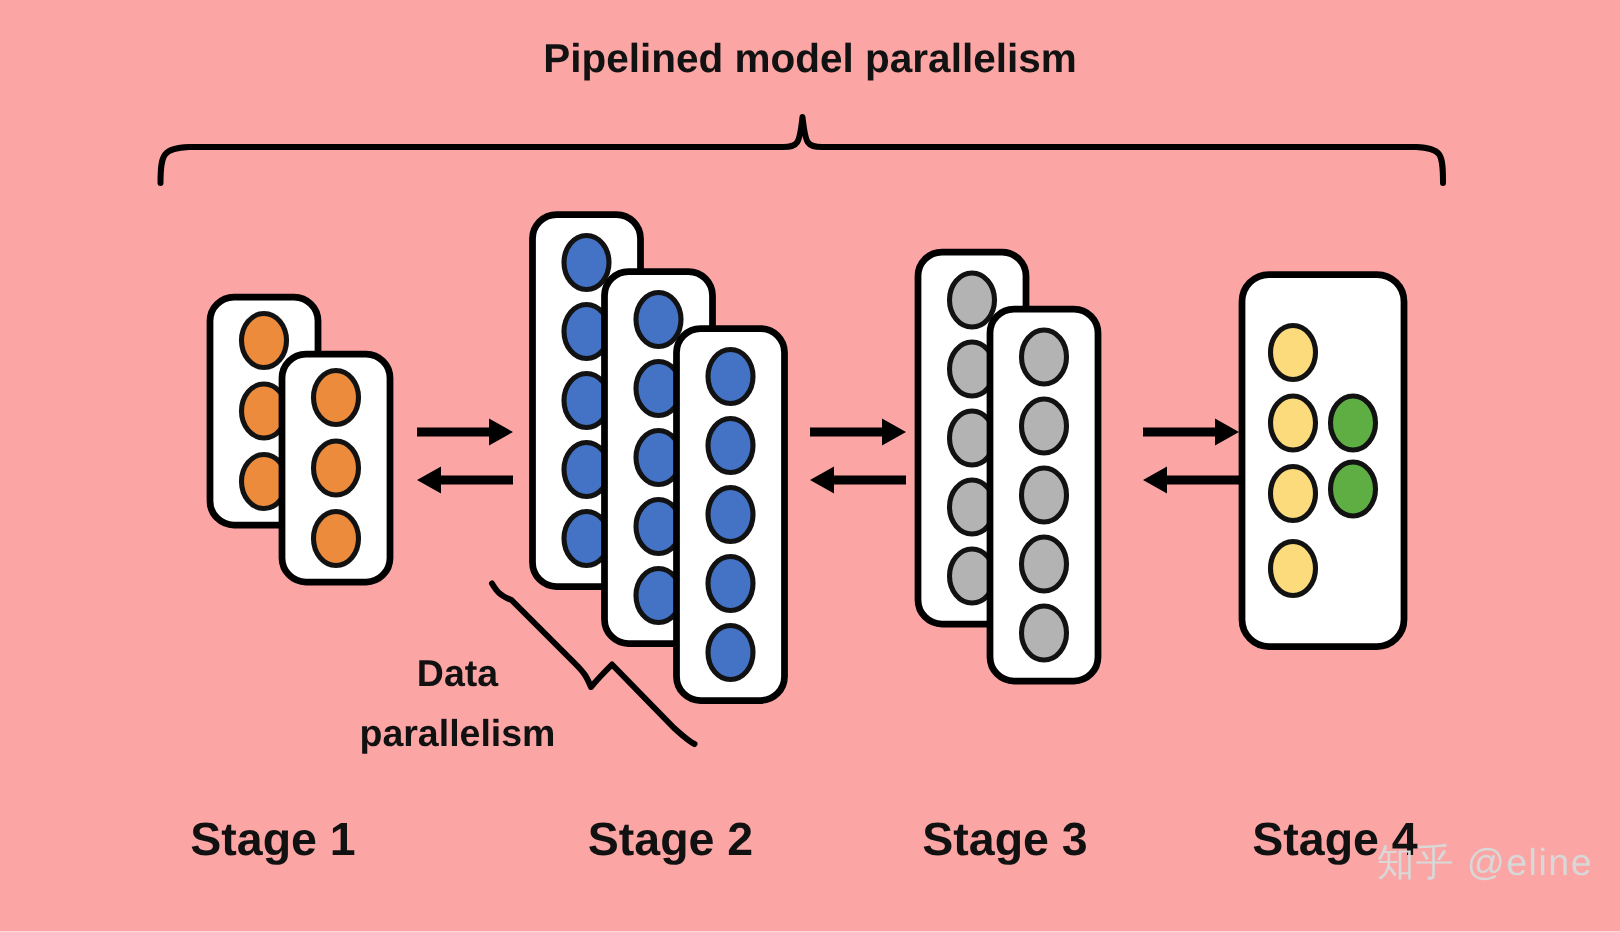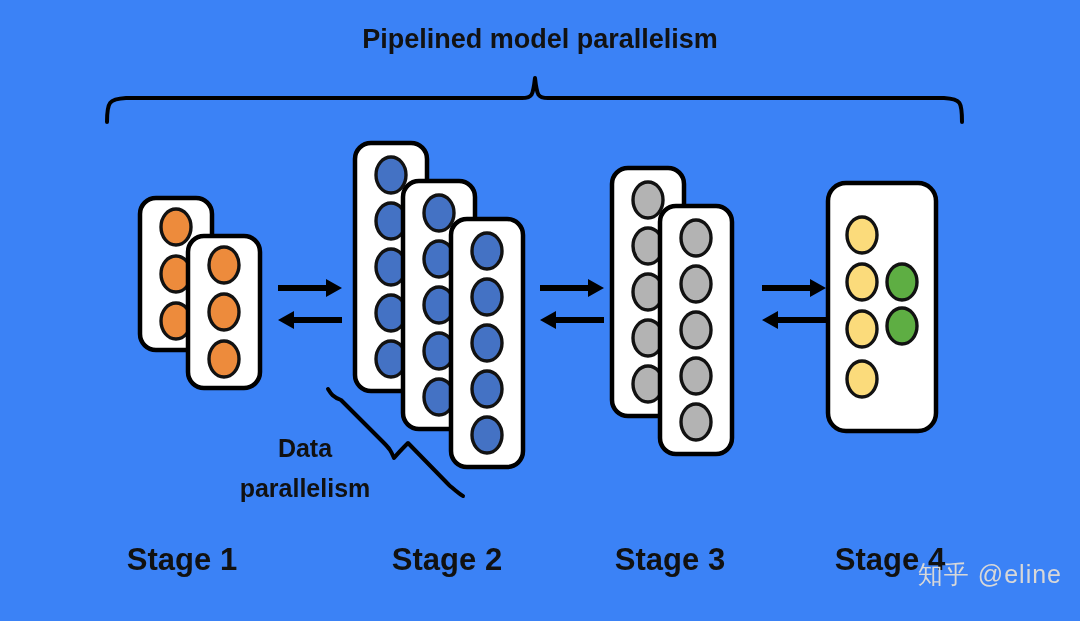--- a/index.html
+++ b/index.html
@@ -8,21 +8,21 @@
     padding: 0;
     background: #ffffff;
   }
   body {
     font-family: "Liberation Sans", sans-serif;
   }
   #canvas {
     position: relative;
     width: 1080px;
     height: 621px;
-    background: #3b82f6;
+    background: #fca5a5;
     overflow: hidden;
   }
   #diagram-svg {
     position: absolute;
     left: 0;
     top: 0;
     width: 1080px;
     height: 621px;
     display: block;
   }

